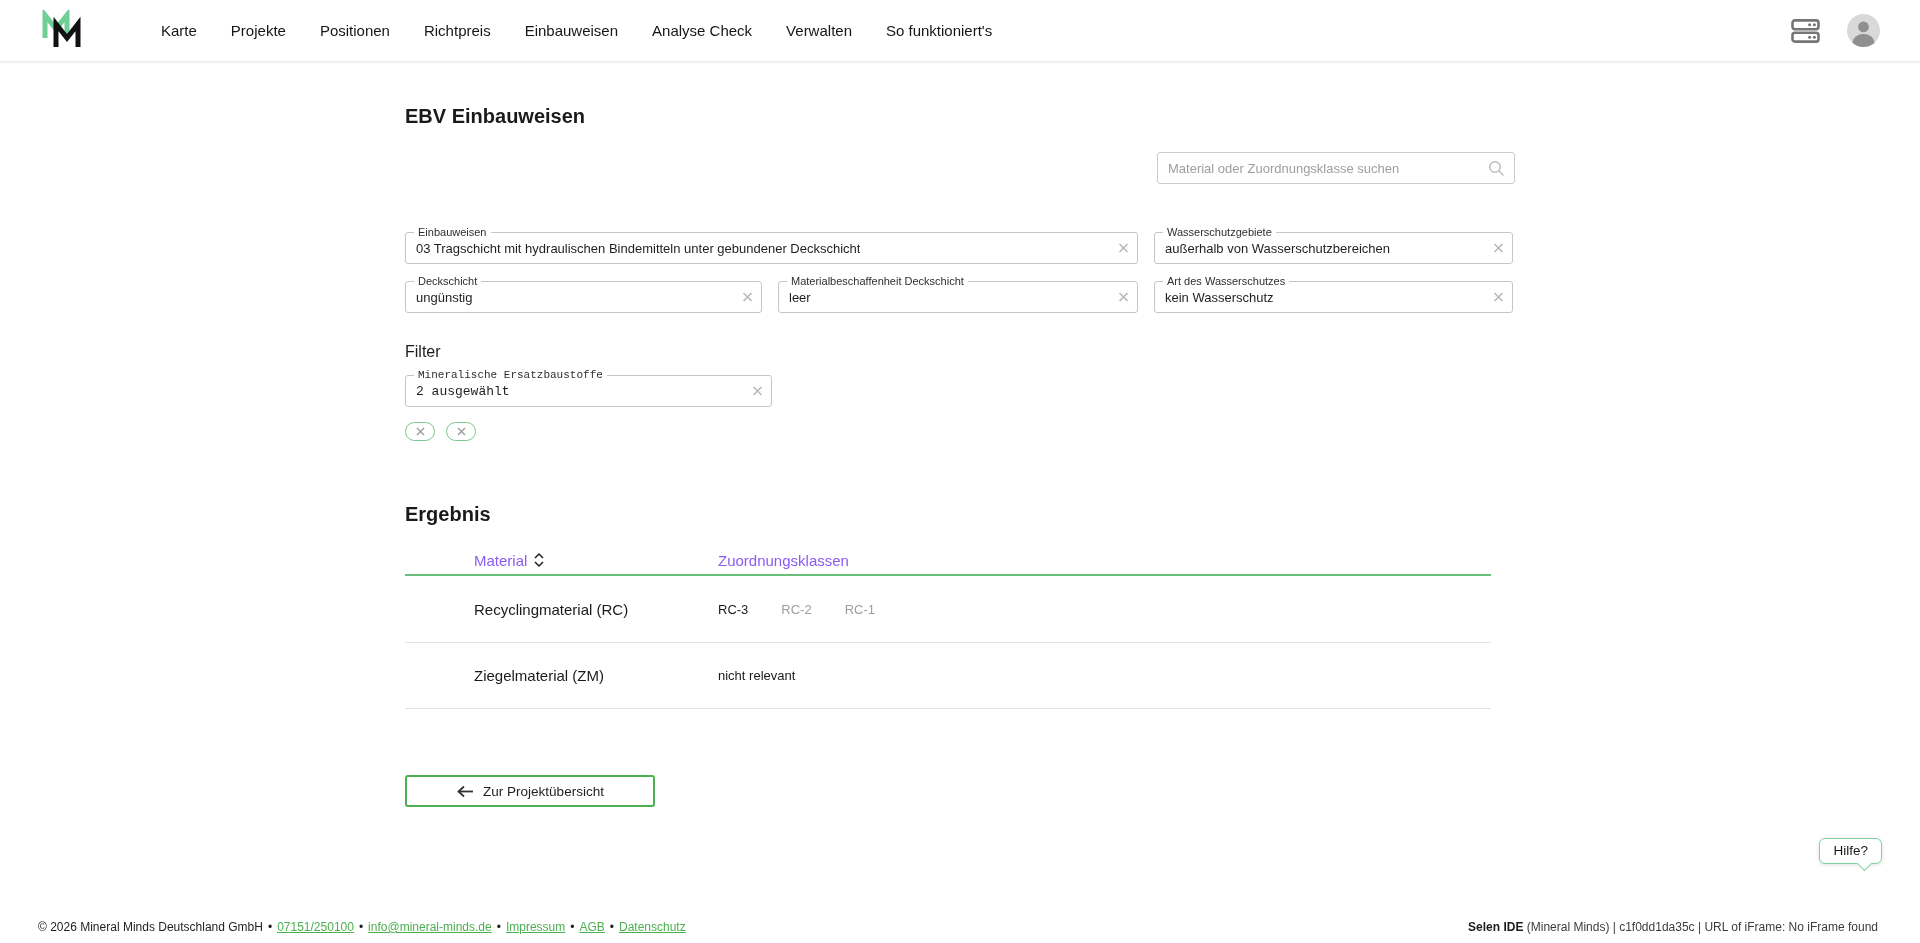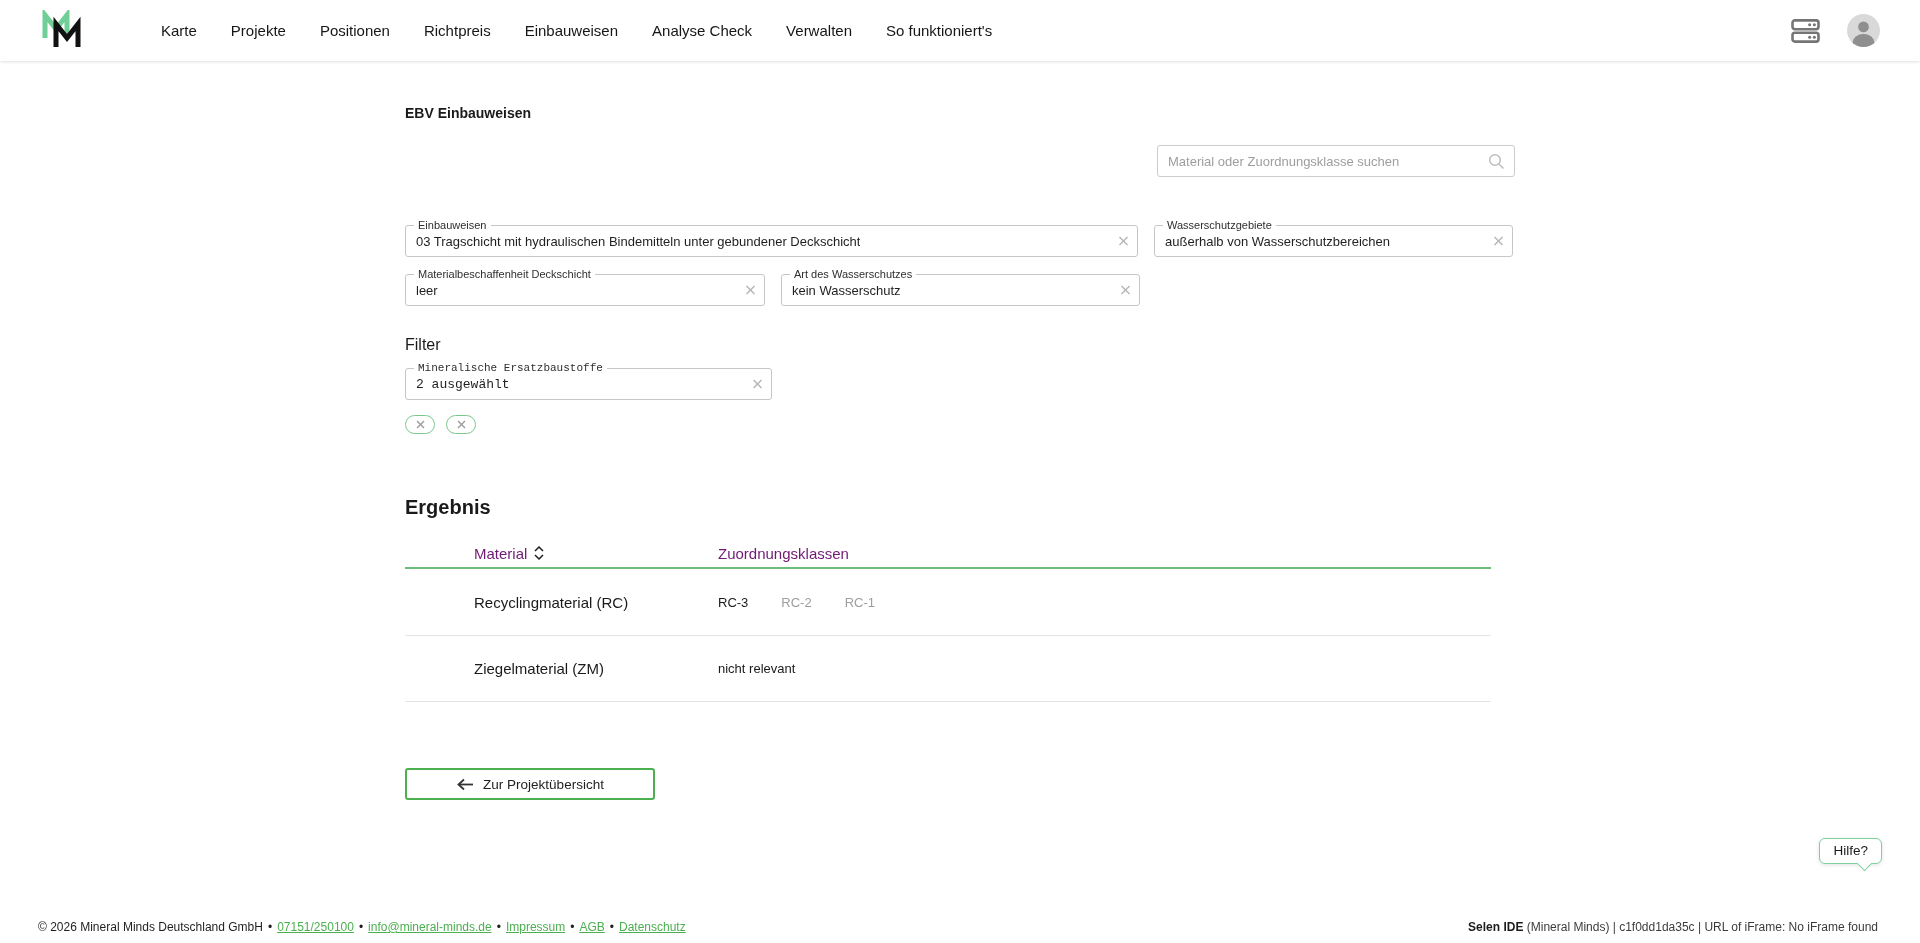--- a/index.html
+++ b/index.html
@@ -24,21 +24,21 @@
   .logo { width:44px; height:42px; margin-right:58px; cursor:pointer; flex:0 0 auto; }
   .nav-links { display:flex; align-items:center; gap:34px; }
   .nav-link {
     font-size:15px; color:#161616; text-decoration:none; cursor:pointer; white-space:nowrap;
   }
   .nav-right { margin-left:auto; display:flex; align-items:center; gap:26px; }
   .icon-btn { background:none; border:none; cursor:pointer; display:flex; align-items:center; }
 
   
   .main { width:1110px; margin:0 auto; }
-  .page-title { margin-top:44px; font-size:14px; font-weight:700; color:#1a1a1a; }
+  .page-title { margin-top:44px; font-size:20px; font-weight:700; color:#1a1a1a; }
 
   .search-row { display:flex; justify-content:flex-end; margin-top:24px; }
   .search-box {
     width:358px; height:32px;
     border:1px solid #cccccc; border-radius:3px;
     display:flex; align-items:center; padding:0 9px 0 10px; background:#fff;
   }
   .search-box input {
     border:none; outline:none; flex:1; font-size:13px; color:#1f1f1f;
     font-family:"Liberation Sans", sans-serif;
@@ -78,21 +78,21 @@
   }
 
   .results-heading { margin-top:62px; font-size:20px; font-weight:700; color:#1a1a1a; }
 
   .results-table { margin-top:20px; width:1086px; }
   .thead {
     display:flex; align-items:center; height:30px;
     border-bottom:2px solid #6abf7b;
   }
   .col-material { width:244px; margin-left:69px; display:flex; align-items:center; gap:6px; }
-  .th-label { font-size:15px; font-weight:500; color:#701a75; }
+  .th-label { font-size:15px; font-weight:500; color:#8b5cf6; }
   .sortable { cursor:pointer; }
   .trow {
     display:flex; align-items:center;
     font-size:15px; color:#1a1a1a;
   }
   .trow-1 { height:67px; border-bottom:1px solid #e3e3e3; }
   .trow-2 { height:66px; border-bottom:1px solid #e3e3e3; }
   .cell-material { width:244px; margin-left:69px; font-size:15px; }
   .class-badges { display:flex; gap:33px; align-items:center; }
   .zk { font-size:13px; }
@@ -224,20 +224,30 @@
       <span class="clear-x">
         <svg viewBox="0 0 11 11" width="11" height="11">
             <line x1="1.5" y1="1.5" x2="9.5" y2="9.5" stroke="#b5b5b5" stroke-width="1.5"></line>
             <line x1="9.5" y1="1.5" x2="1.5" y2="9.5" stroke="#b5b5b5" stroke-width="1.5"></line>
           </svg>
       </span>
     </div>
   </div>
 
   <div class="fields-row row2">
+    <div class="ofield w-deck">
+      <span class="flabel">Deckschicht</span>
+      <span class="fvalue">ungünstig</span>
+      <span class="clear-x">
+        <svg viewBox="0 0 11 11" width="11" height="11">
+            <line x1="1.5" y1="1.5" x2="9.5" y2="9.5" stroke="#b5b5b5" stroke-width="1.5"></line>
+            <line x1="9.5" y1="1.5" x2="1.5" y2="9.5" stroke="#b5b5b5" stroke-width="1.5"></line>
+          </svg>
+      </span>
+    </div>
     <div class="ofield w-matb">
       <span class="flabel">Materialbeschaffenheit Deckschicht</span>
       <span class="fvalue">leer</span>
       <span class="clear-x">
         <svg viewBox="0 0 11 11" width="11" height="11">
             <line x1="1.5" y1="1.5" x2="9.5" y2="9.5" stroke="#b5b5b5" stroke-width="1.5"></line>
             <line x1="9.5" y1="1.5" x2="1.5" y2="9.5" stroke="#b5b5b5" stroke-width="1.5"></line>
           </svg>
       </span>
     </div>

